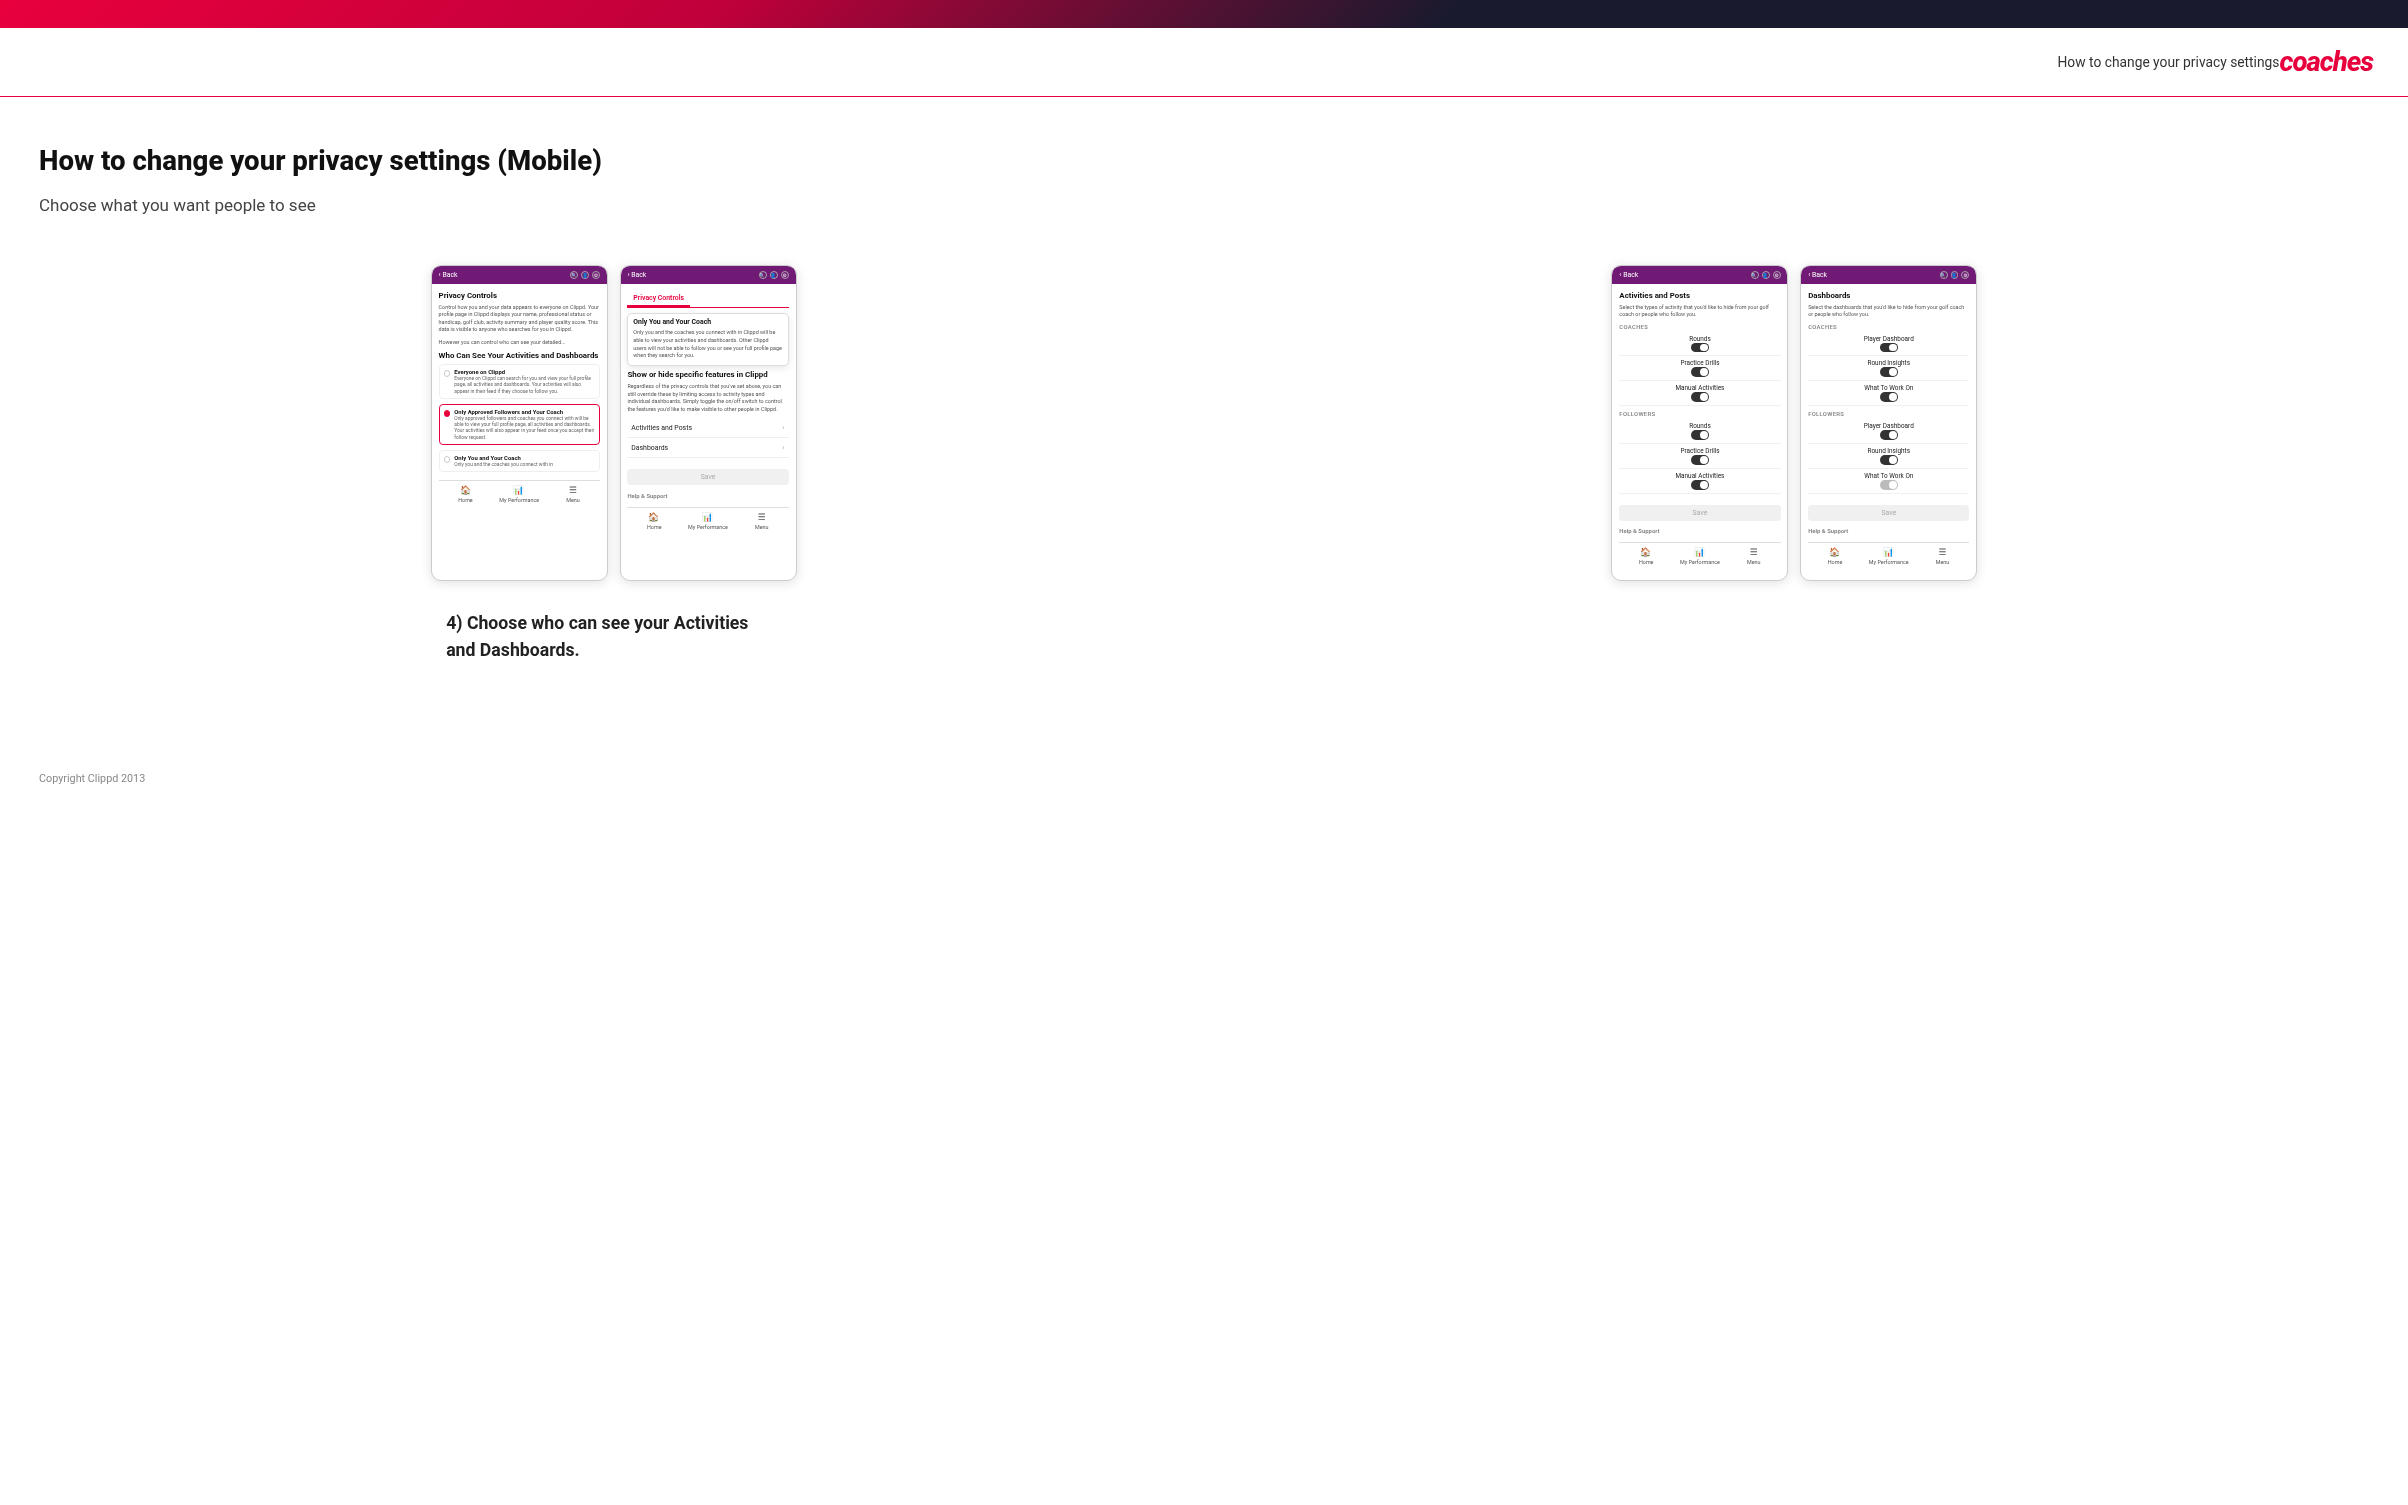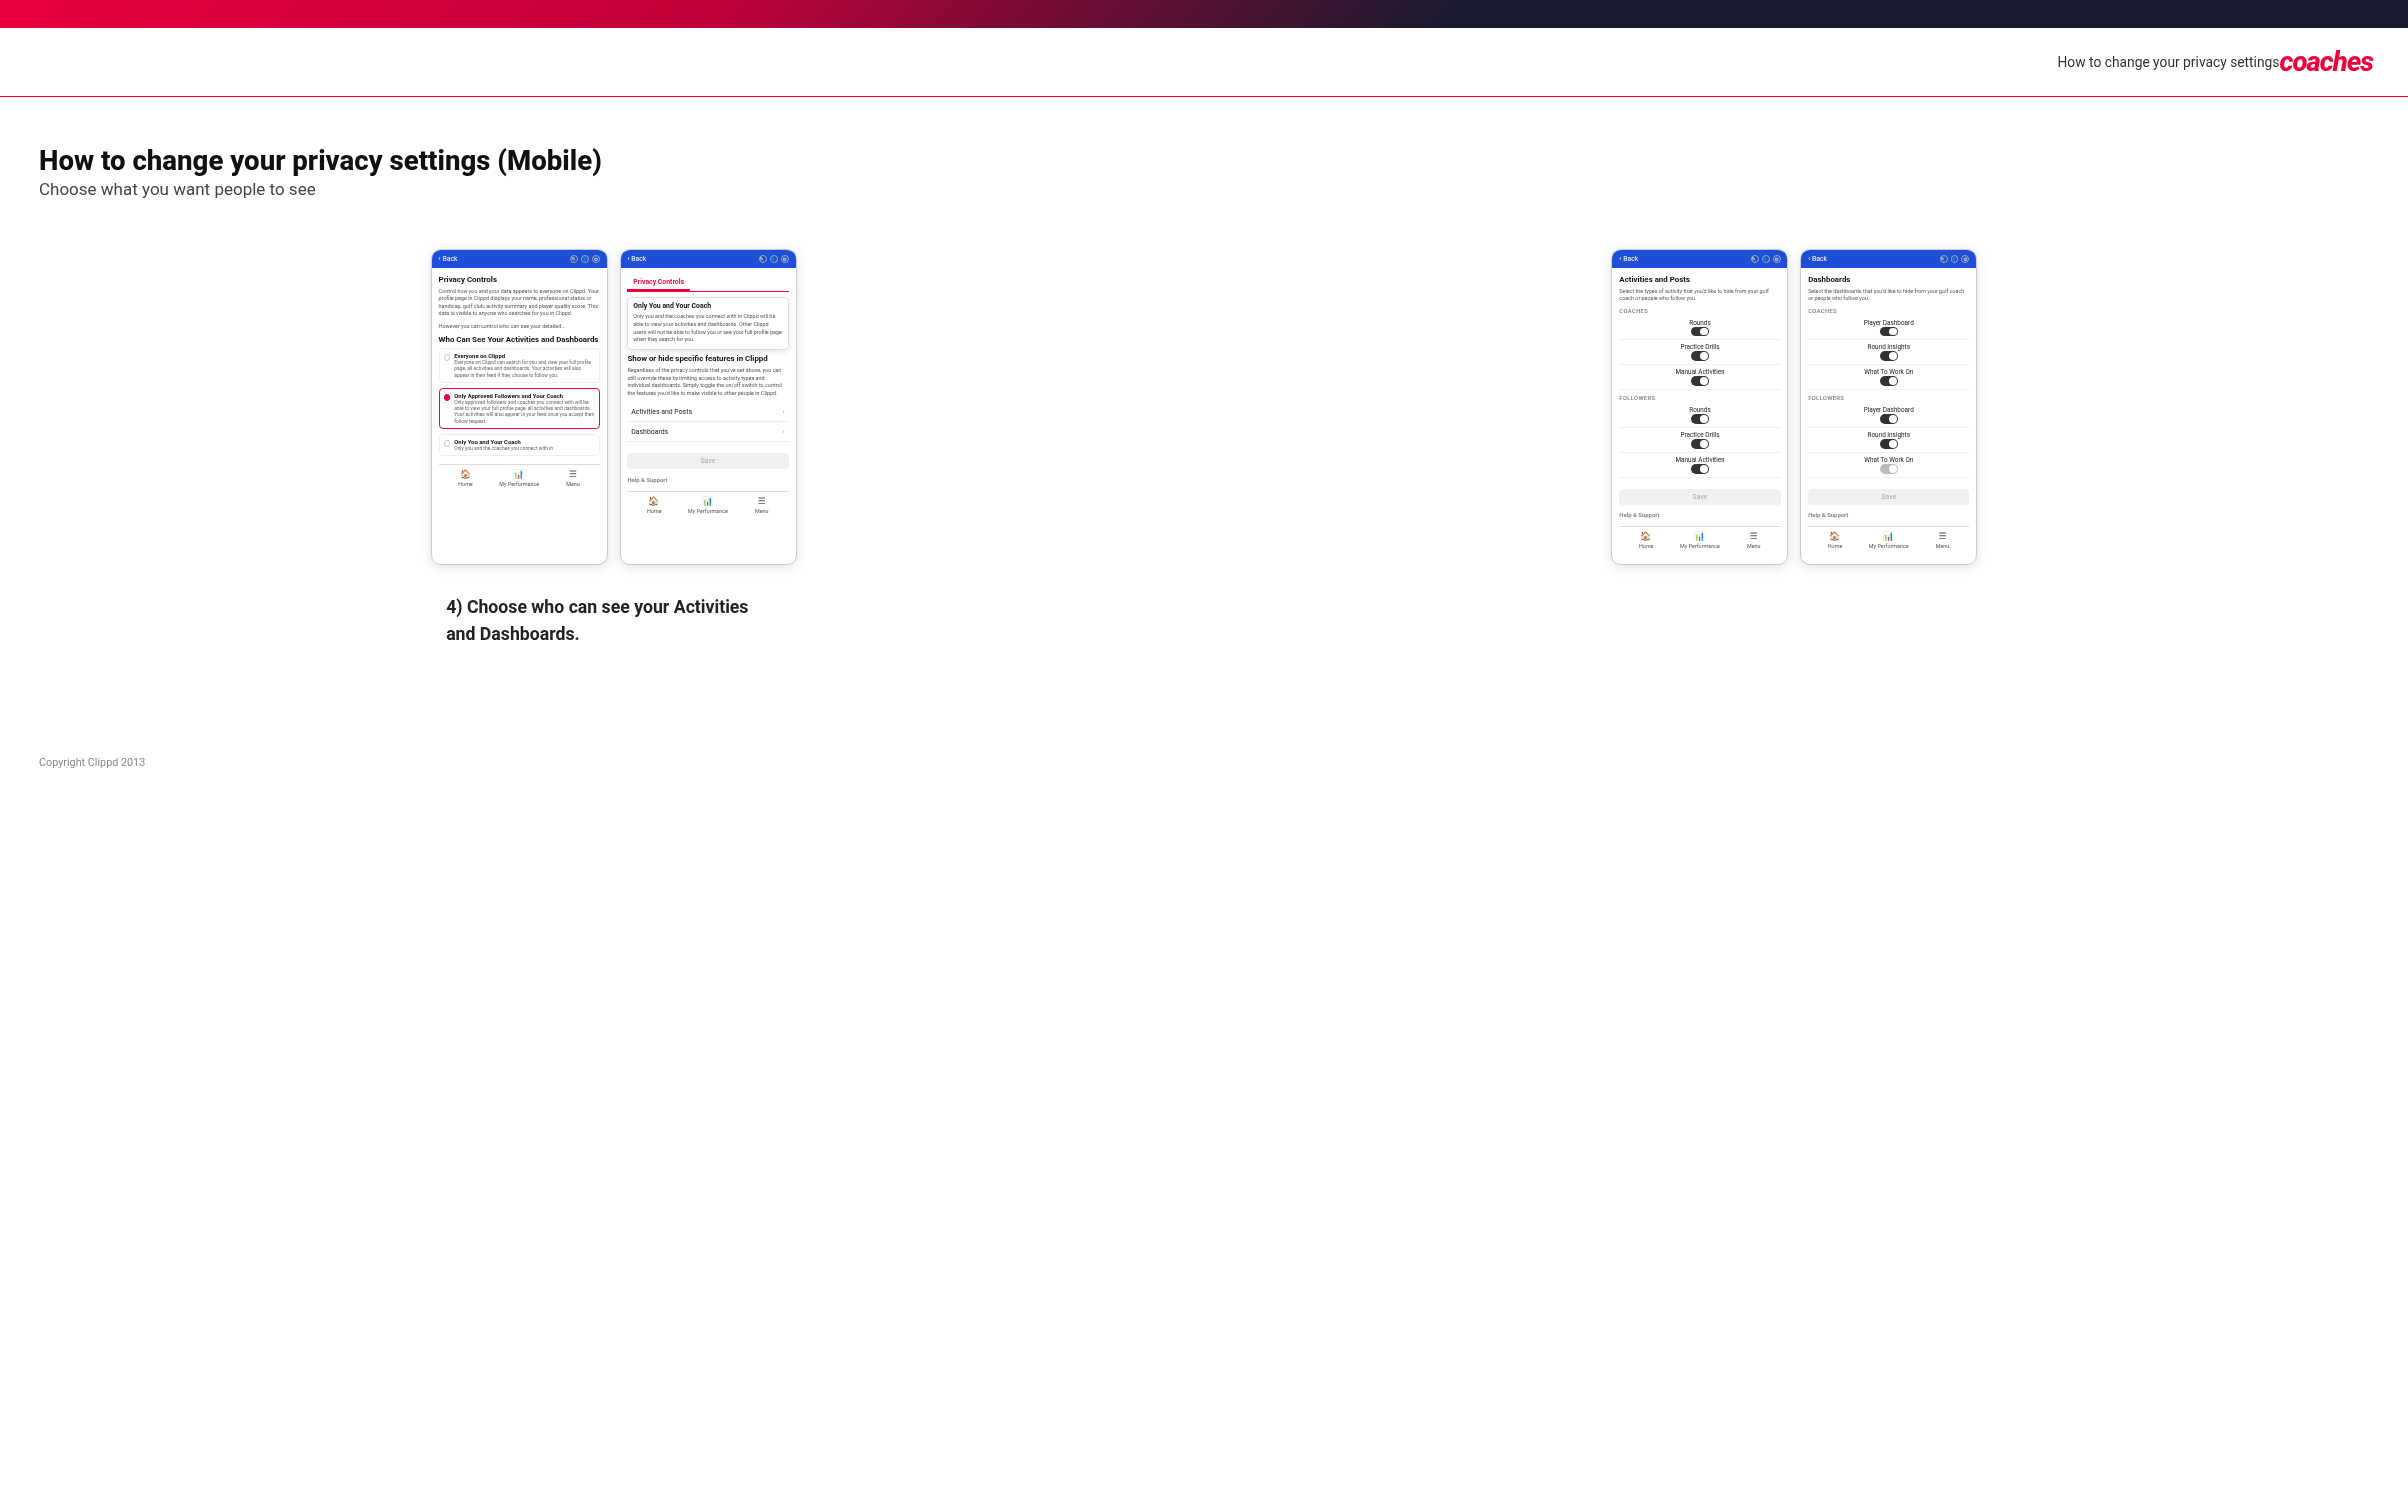--- a/index.html
+++ b/index.html
@@ -46,21 +46,21 @@
     
     .main {
       padding: 47px 39px 59px 39px;
       max-width: 2409px;
     }
 
     .page-heading {
       font-size: 27.6px;
       font-weight: 800;
       color: #111;
-      margin-bottom: 2px;
+      margin-bottom: 18px;
     }
     .page-subheading {
       font-size: 17px;
       color: #444;
       margin-bottom: 50px;
     }
 
     
     .screenshots-grid {
       display: flex;
@@ -99,21 +99,21 @@
       width: 177px;
       background: #fff;
       border: 1.5px solid #ccc;
       border-radius: 9.9px;
       overflow: hidden;
       box-shadow: 0 2px 11.8px rgba(0,0,0,0.12);
       font-size: 6.9px;
     }
 
     .phone-header {
-      background: #1d4ed8;
+      background: #701a75;
       color: #fff;
       display: flex;
       align-items: flex-start;
       justify-content: space-between;
       padding: 4.9px 6.9px;
       font-size: 6.9px;
     }
     .phone-header-back {
       display: flex;
       align-items: center;

